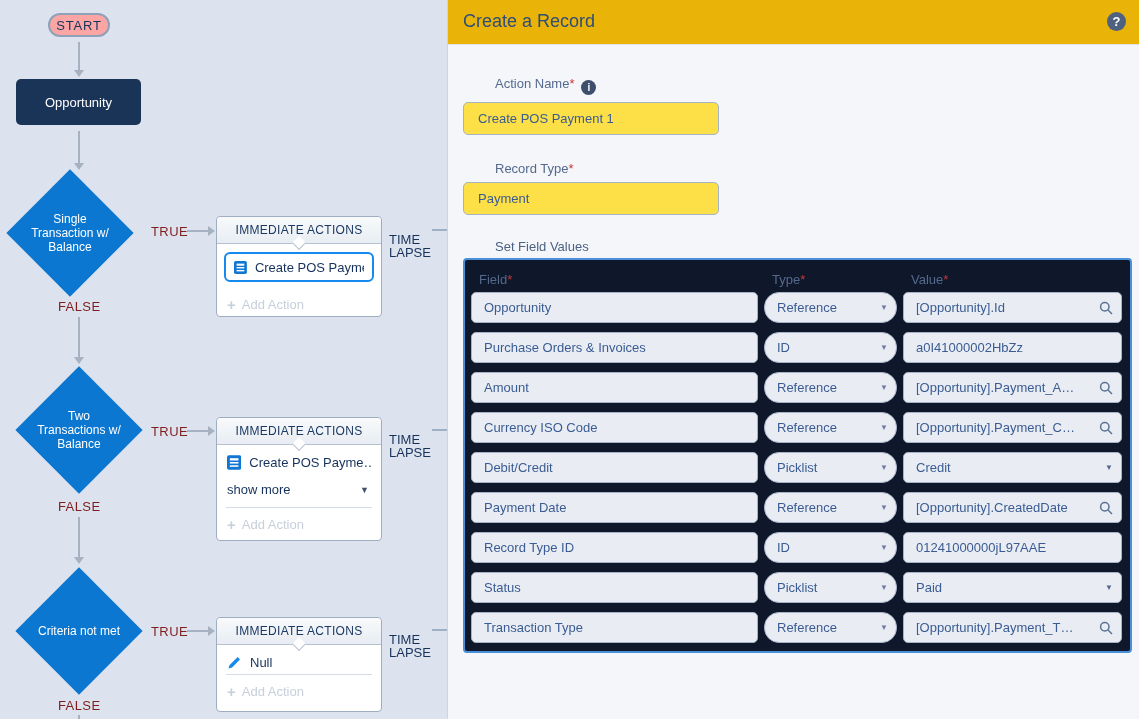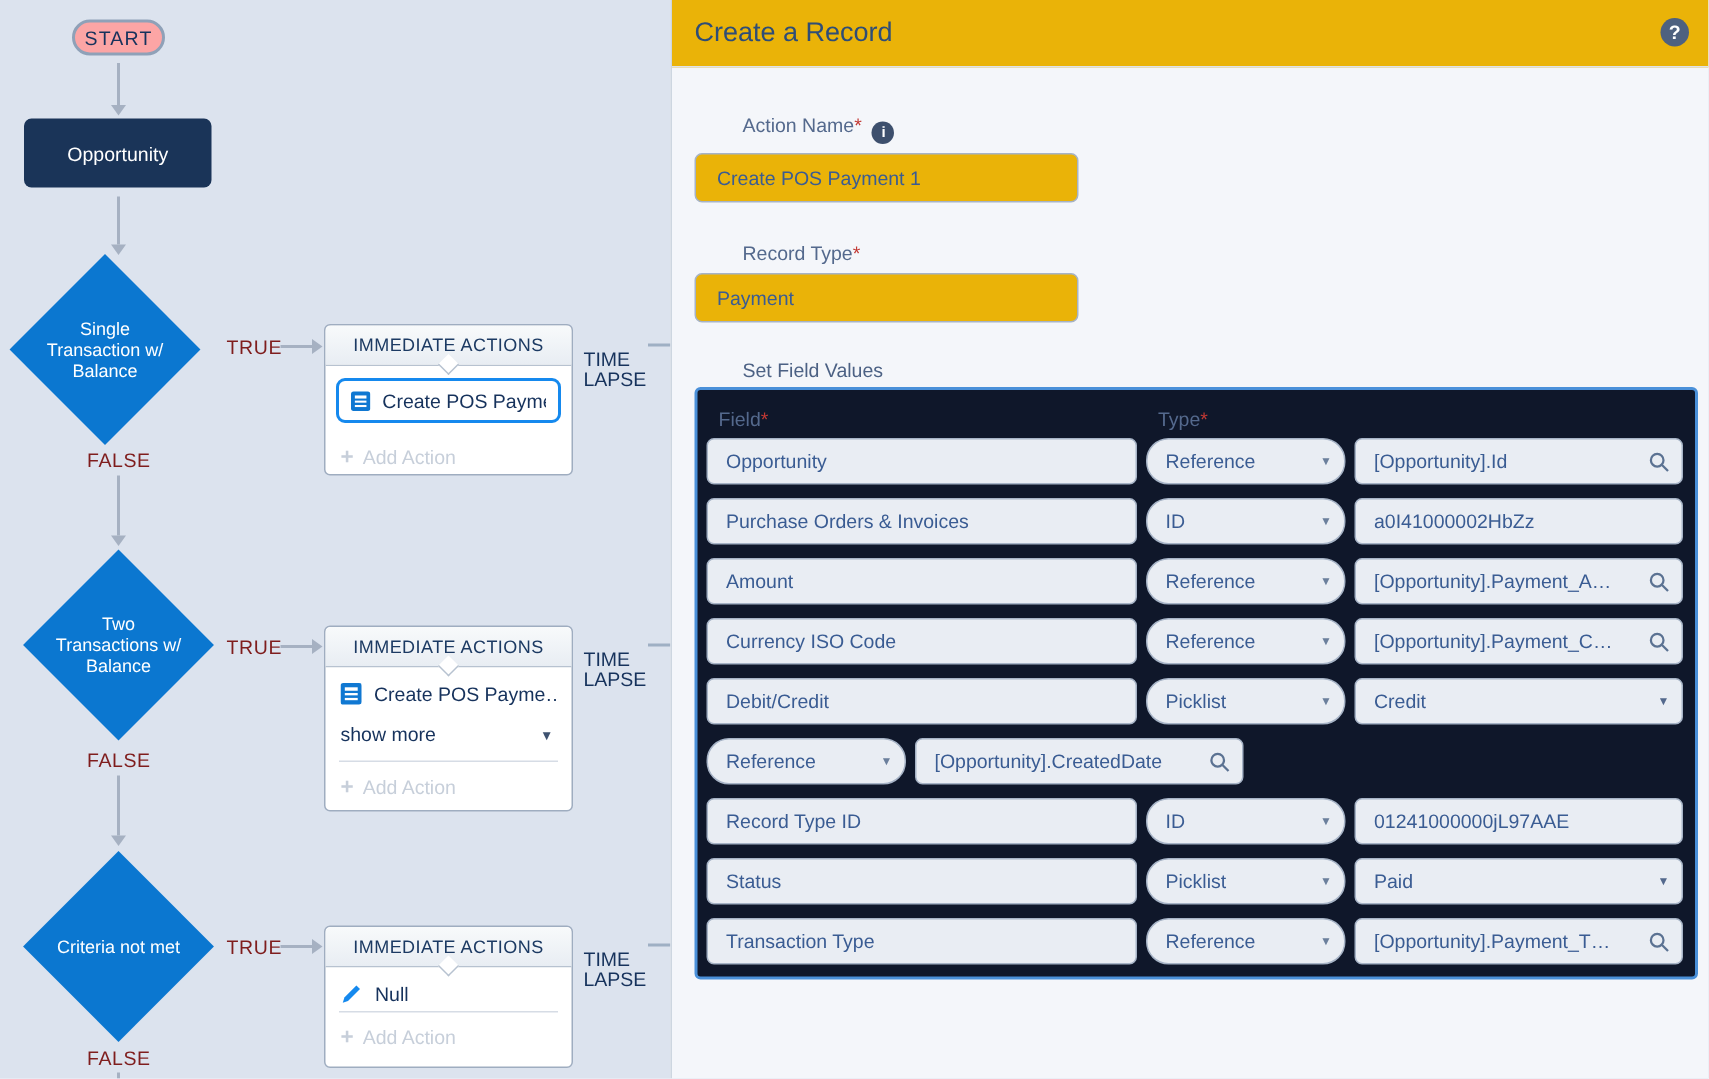--- a/index.html
+++ b/index.html
@@ -59,21 +59,21 @@
   .rtitle { position:absolute; left:15px; top:11px; font-size:18px; color:#2e4d77; }
   .help { position:absolute; right:13px; top:12px; width:19px; height:19px; border-radius:50%;
           background:#4e617f; color:#fff; font-size:13px; font-weight:bold;
           display:flex; align-items:center; justify-content:center; }
 
   .flabel2 { position:absolute; left:15px; color:#54698d; font-size:13px;margin-left:32px; }
   .req { color:#c23934; }
   .info { display:inline-flex; width:15px; height:15px; border-radius:50%; background:#3d4f6d; color:#fff;
           font-size:10px; font-weight:bold; align-items:center; justify-content:center; vertical-align:-3px; margin-left:7px; }
 
-  .tinput { position:absolute; left:15px; width:256px; height:33px; background:#eab308;
+  .tinput { position:absolute; left:15px; width:256px; height:33px; background:#fde047;
             border:1px solid #a6b3c6; border-radius:5px; color:#3a5c93; font-size:13px;
             display:flex; align-items:center; padding:0 14px; }
 
   .fv-panel { position:absolute; left:15px; top:258px; width:669px; height:395px; background:#0f172a;
               border:2px solid #4a90d9; border-radius:4px; padding:6px 8px 6px 6px; }
   .fv-head { display:flex; gap:6px; height:26px; align-items:center; color:#54698d; font-size:13px; }
   .fv-head .fcolh { width:287px; padding-left:8px; }
   .fv-head .tcolh { width:133px; padding-left:8px; }
   .fv-head .vcolh { width:219px; padding-left:8px; }
   .fv-row { display:flex; gap:6px; margin-bottom:9px; }
@@ -236,20 +236,21 @@
     <span>Record Type</span><span class="req">*</span>
   </div>
   <div class="tinput" style="top:182px;">Payment</div>
 
   <div class="flabel2" style="top:239px;color:#4c6184;">Set Field Values</div>
 
   <div class="fv-panel">
     <div class="fv-head">
       <div class="fcolh"><span>Field</span><span class="req">*</span></div>
       <div class="tcolh"><span>Type</span><span class="req">*</span></div>
+      <div class="vcolh"><span>Value</span><span class="req">*</span></div>
     </div>
     <div>
   <div class="fv-row">
     <div class="input fcol">
       <span>Opportunity</span>
     </div>
     <div class="input tcol">
       <span>Reference</span>
       <span class="tri-sel">▼</span>
     </div>
@@ -322,20 +323,23 @@
       <span class="tri-sel">▼</span>
     </div>
     <div class="input vcol vk-picklist">
       <span class="vtext">Credit</span>
 
       <span class="vtri">▼</span>
     </div>
   </div>
 
   <div class="fv-row">
+    <div class="input fcol">
+      <span>Payment Date</span>
+    </div>
     <div class="input tcol">
       <span>Reference</span>
       <span class="tri-sel">▼</span>
     </div>
     <div class="input vcol vk-lookup">
       <span class="vtext">[Opportunity].CreatedDate</span>
       <svg class="mag" width="14" height="14" viewBox="0 0 14 14">
         <circle cx="5.8" cy="5.8" r="4.2" fill="none" stroke="#5b7292" stroke-width="1.5"></circle>
         <line x1="9" y1="9" x2="13" y2="13" stroke="#5b7292" stroke-width="1.5"></line>
       </svg>

